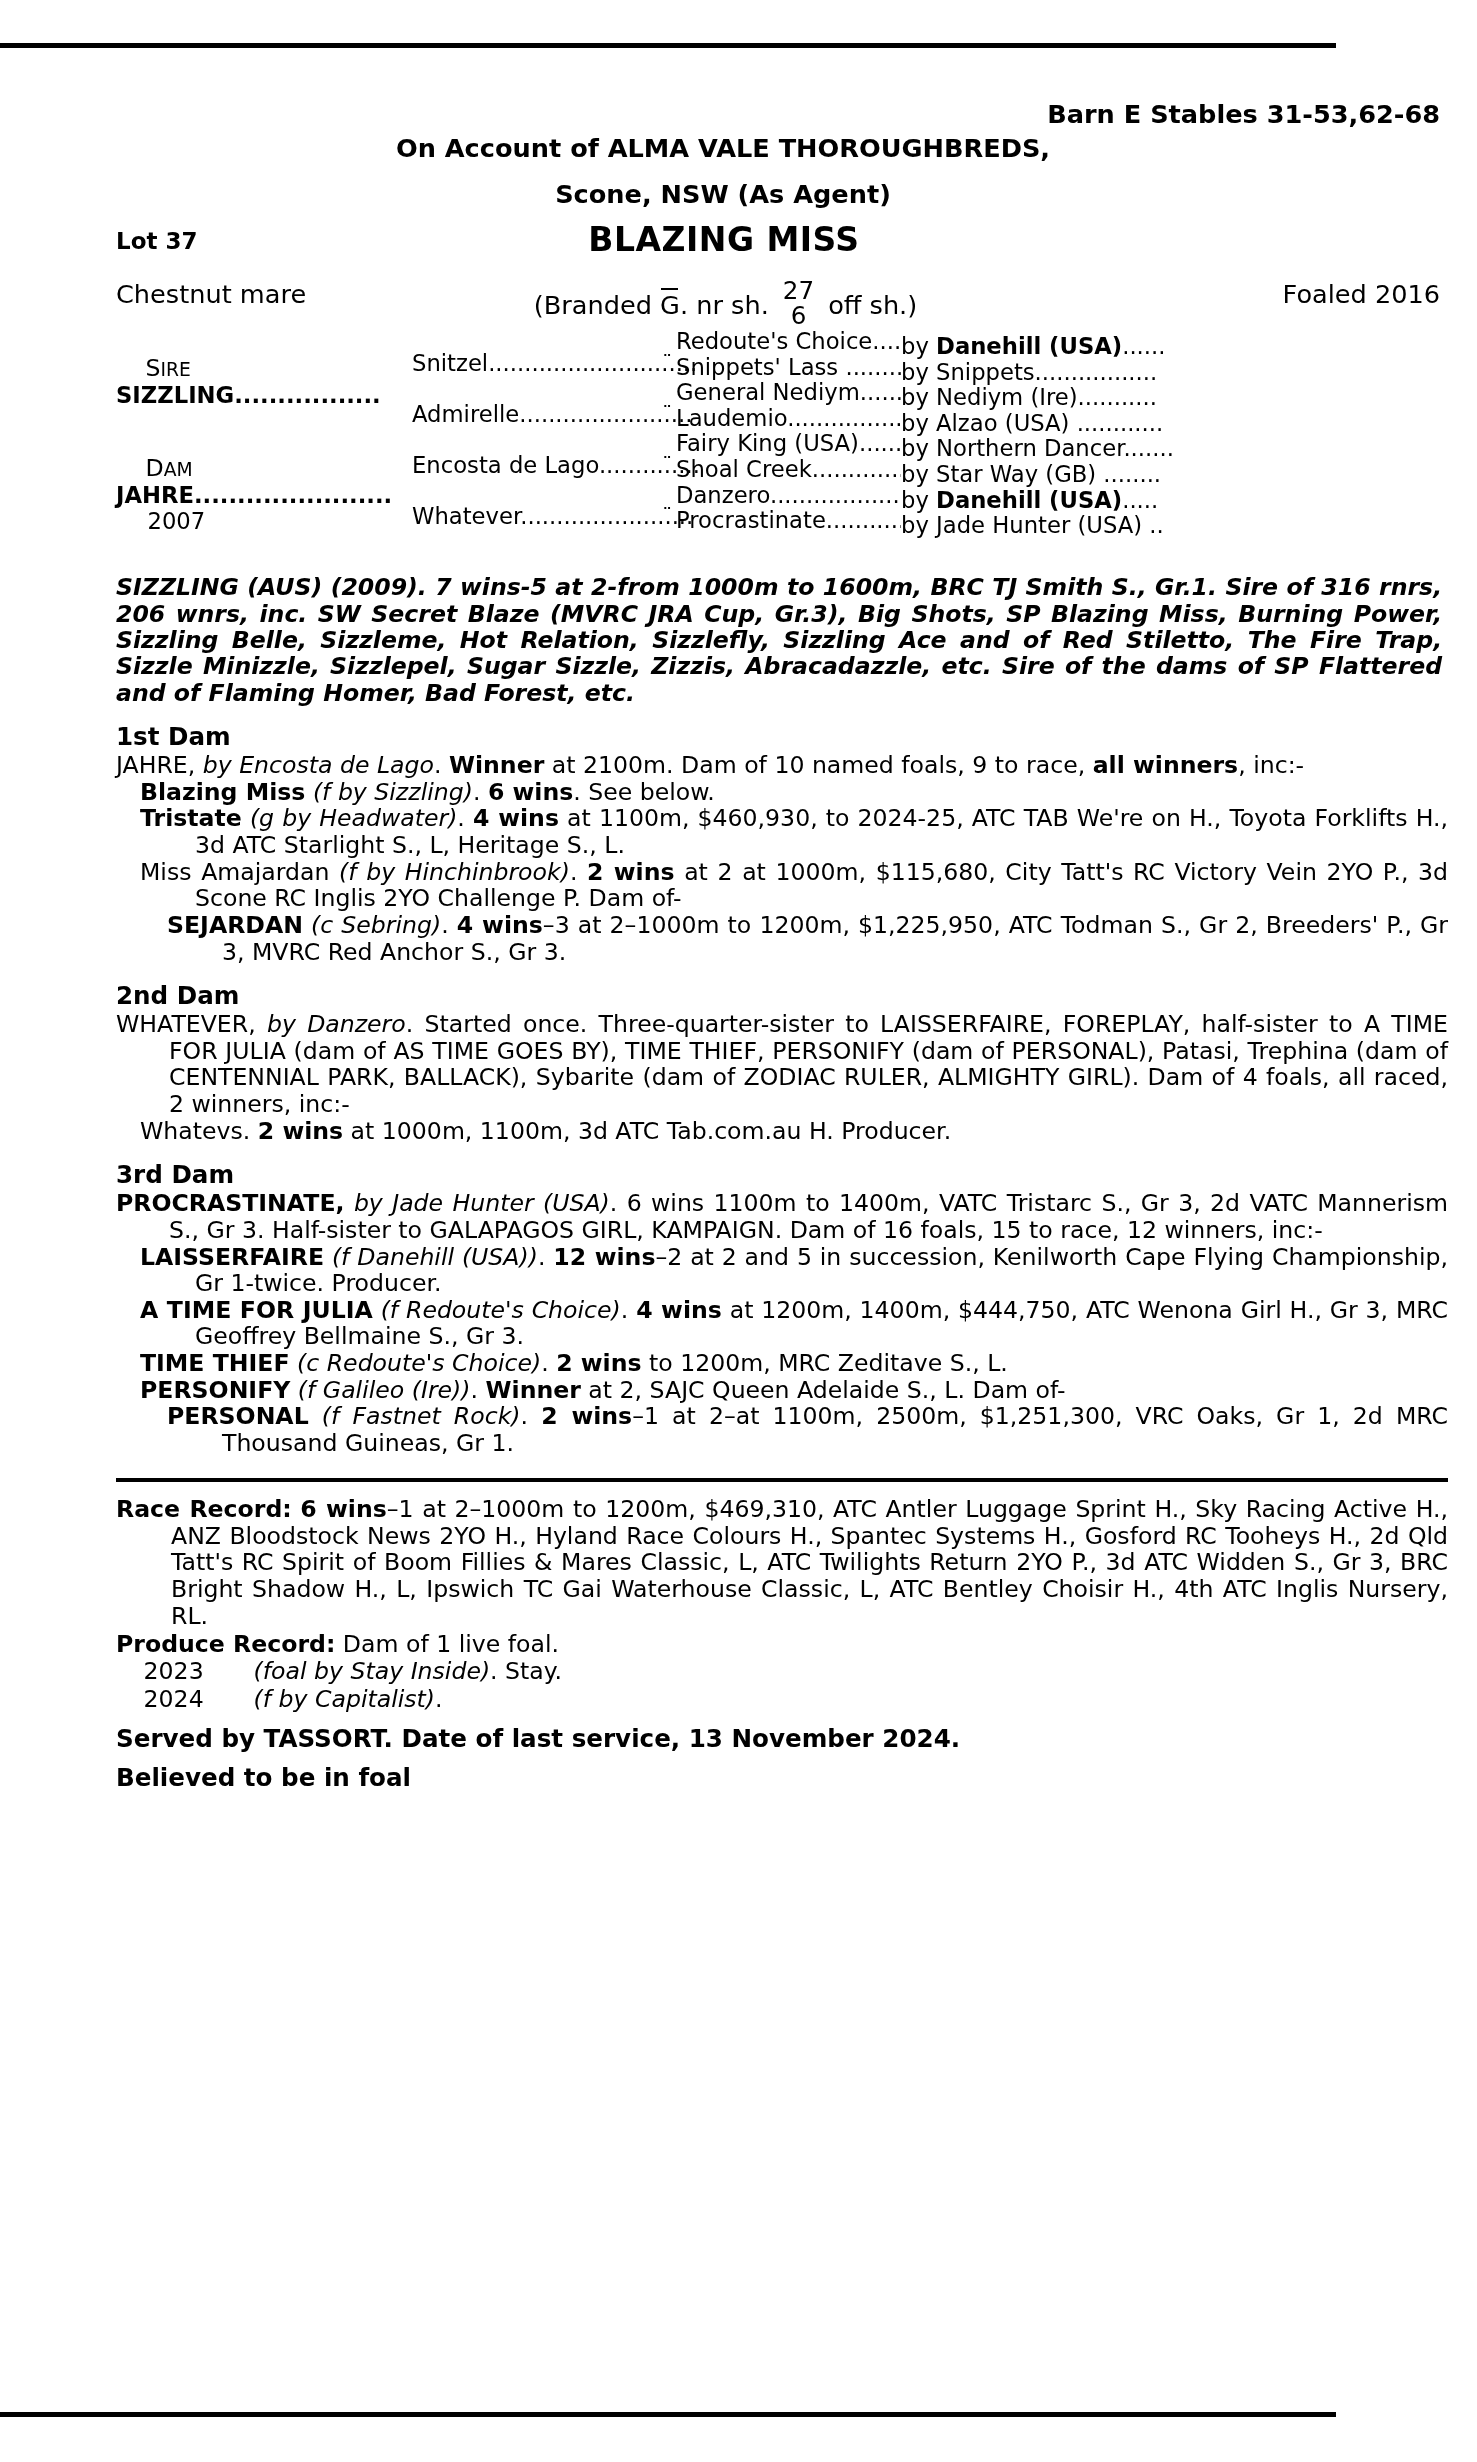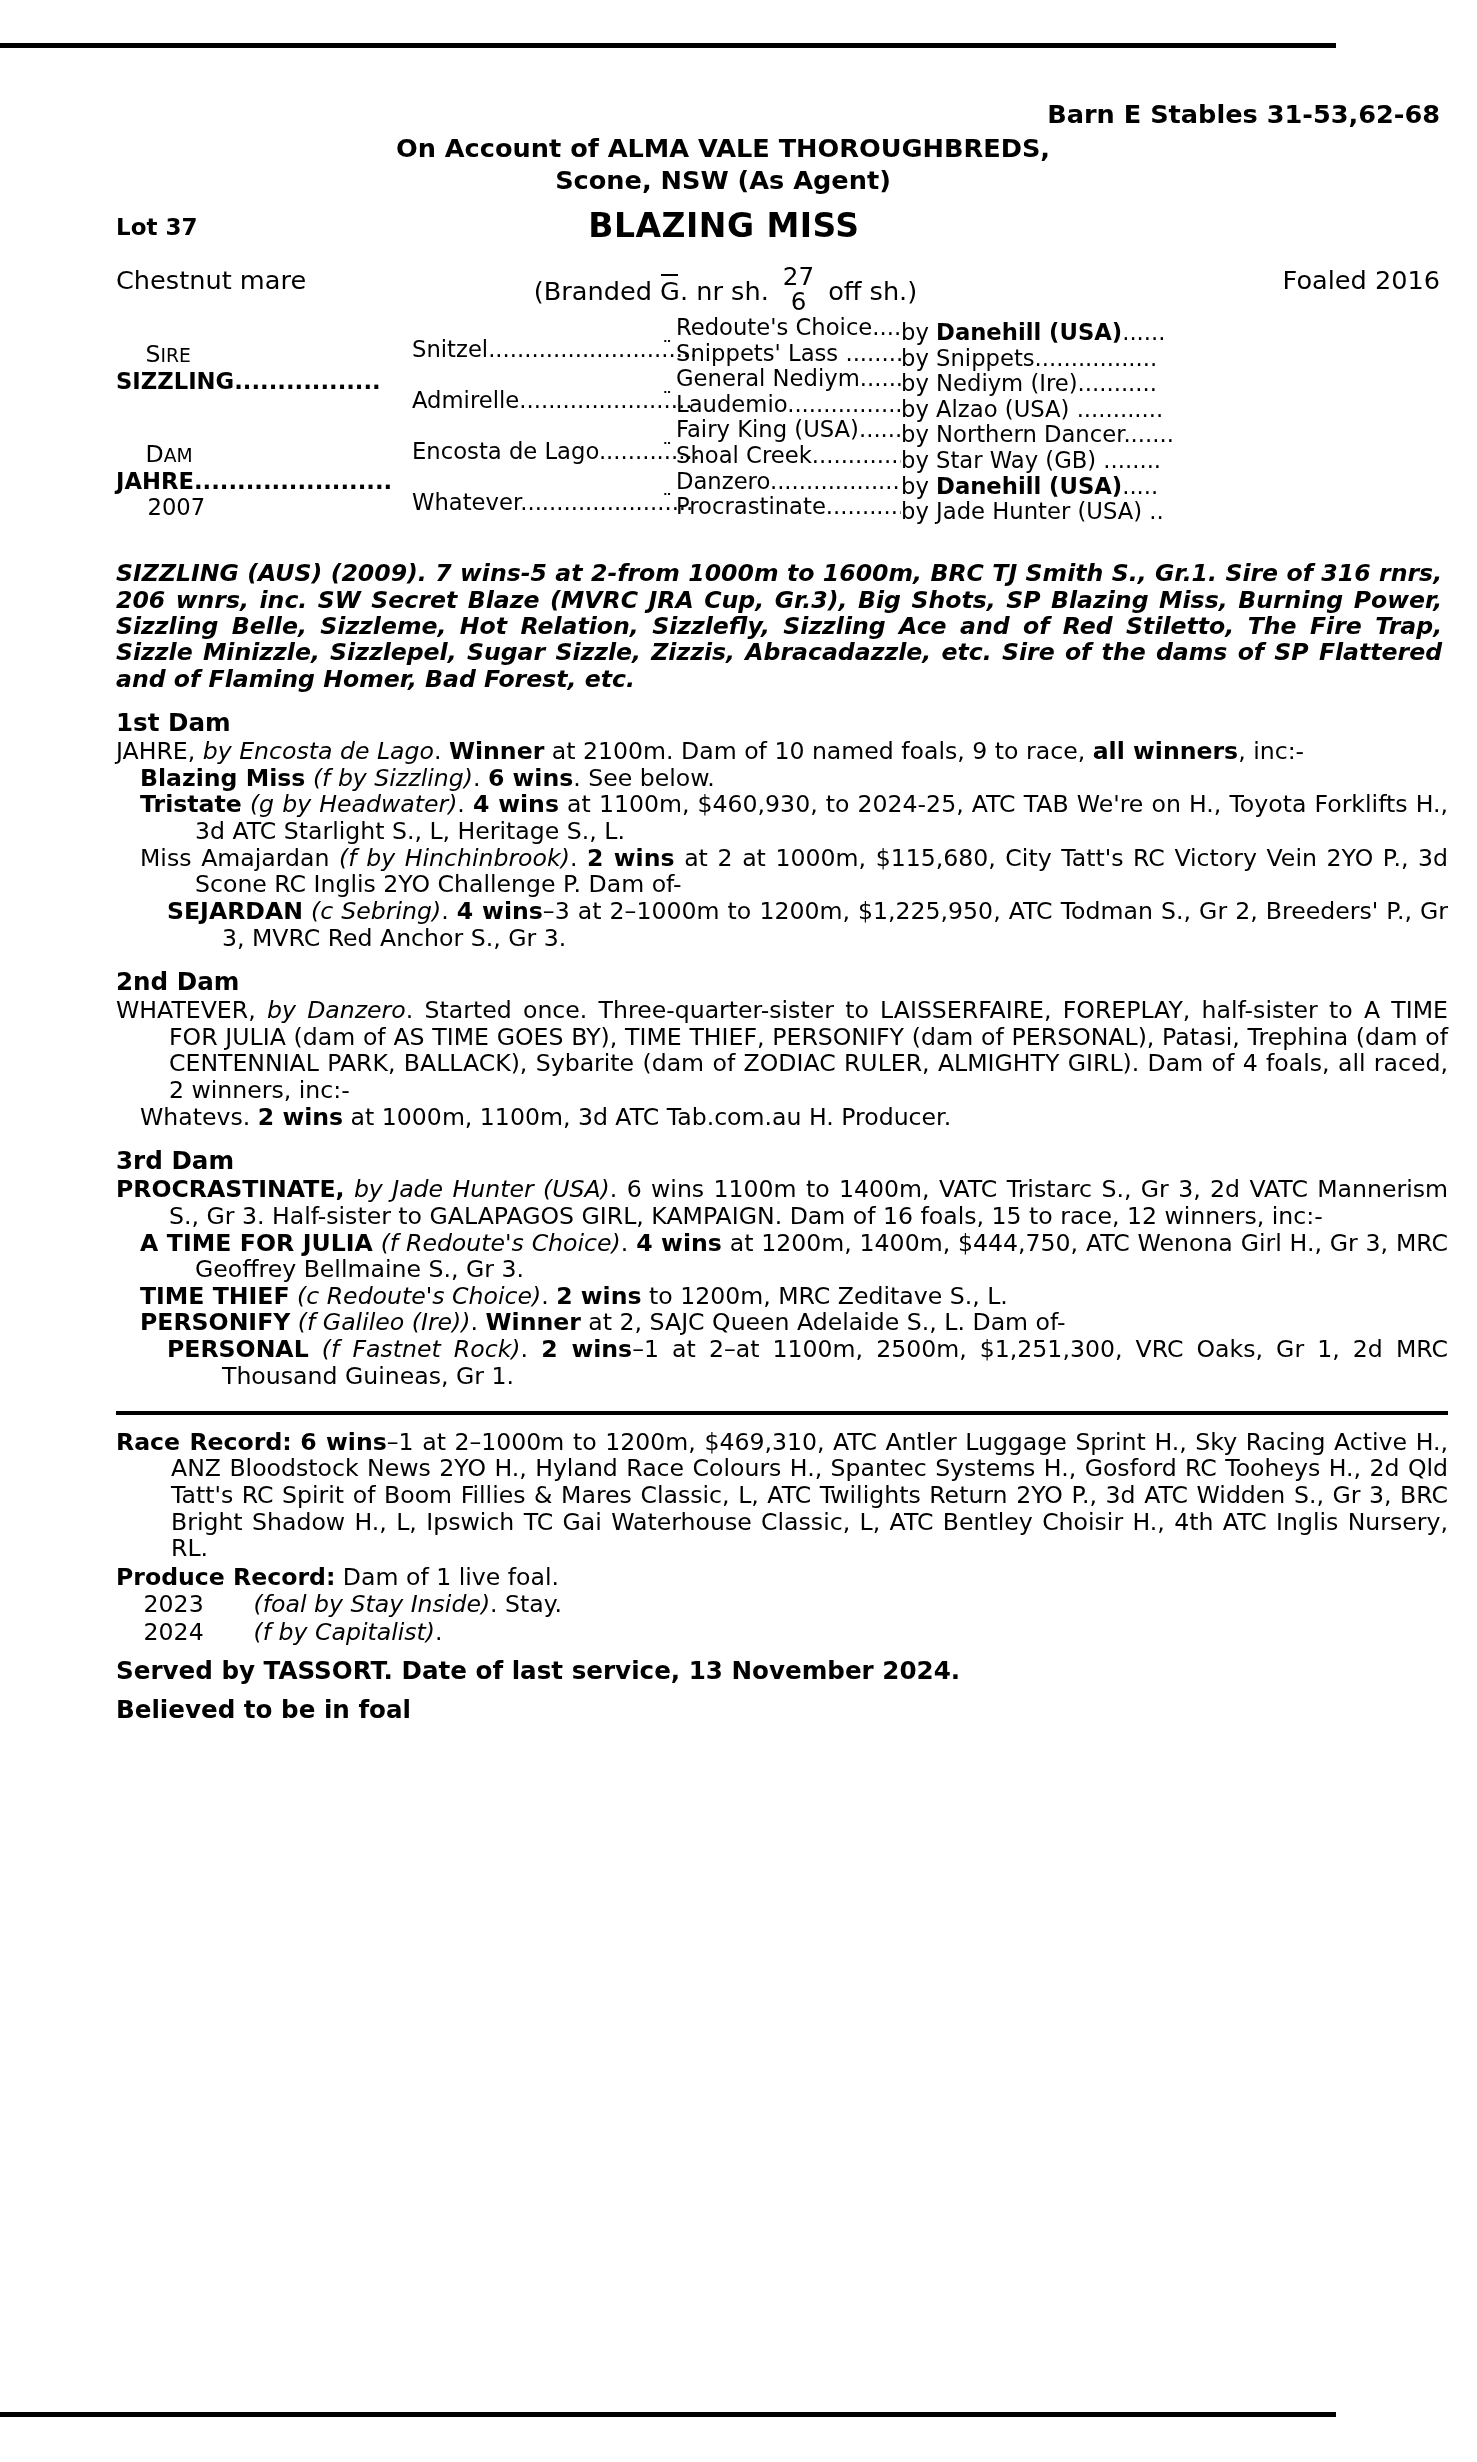--- a/index.html
+++ b/index.html
@@ -50,21 +50,21 @@
     letter-spacing: 0px;
     margin: 21.7px 7.9px 0 0;
   }
   .account {
     text-align: center;
     font-weight: bold;
     font-size: 25.6px;
     margin-top: 3.9px;
     padding-right: 118px;
   }
-  .account .ln2 { display:block; margin-top:2px;text-align:center; }
+  .account .ln2 { display:block; margin-top:16px;text-align:center; }
 
   .lotline {
     position: relative;
     height: 47px;
     margin-top: 11.8px;
   }
   .lot {
     position: absolute;
     left: 0; top: 7.9px;
     font-weight: bold;
@@ -341,20 +341,21 @@
 
     <div class="para lvl2"><span class="b">SEJARDAN</span> <span class="i">(c Sebring)</span>. <span class="b">4 wins</span><span>–3 at 2–1000m to 1200m, $1,225,950, ATC Todman S., Gr 2, Breeders' P., Gr 3, MVRC Red Anchor S., Gr 3.</span></div>
 
     <div class="sec-head">2nd Dam</div>
     <div class="para"><span>WHATEVER,</span> <span class="i">by Danzero</span><span>. Started once. Three-quarter-sister to LAISSERFAIRE, FOREPLAY, half-sister to A TIME FOR JULIA (dam of AS TIME GOES BY), TIME THIEF, PERSONIFY (dam of PERSONAL), Patasi, Trephina (dam of CENTENNIAL PARK, BALLACK), Sybarite (dam of ZODIAC RULER, ALMIGHTY GIRL). Dam of 4 foals, all raced, 2 winners, inc:-</span></div>
     <div class="para lvl1"><span>Whatevs.</span> <span class="b">2 wins</span><span> at 1000m, 1100m, 3d ATC Tab.com.au H. Producer.</span></div>
 
     <div class="sec-head">3rd Dam</div>
     <div class="para"><span class="b">PROCRASTINATE,</span> <span class="i">by Jade Hunter (USA)</span><span>. 6 wins 1100m to 1400m, VATC Tristarc S., Gr 3, 2d VATC Mannerism S., Gr 3. Half-sister to GALAPAGOS GIRL, KAMPAIGN. Dam of 16 foals, 15 to race, 12 winners, inc:-</span></div>
 
+    <div class="para lvl1"><span class="b">LAISSERFAIRE</span> <span class="i">(f Danehill (USA))</span>. <span class="b">12 wins</span><span>–2 at 2 and 5 in succession, Kenilworth Cape Flying Championship, Gr 1-twice. Producer.</span></div>
 
     <div class="para lvl1"><span class="b">A TIME FOR JULIA</span> <span class="i">(f Redoute's Choice)</span>. <span class="b">4 wins</span><span> at 1200m, 1400m, $444,750, ATC Wenona Girl H., Gr 3, MRC Geoffrey Bellmaine S., Gr 3.</span></div>
 
     <div class="para lvl1"><span class="b">TIME THIEF</span> <span class="i">(c Redoute's Choice)</span>. <span class="b">2 wins</span><span> to 1200m, MRC Zeditave S., L.</span></div>
 
     <div class="para lvl1"><span class="b">PERSONIFY</span> <span class="i">(f Galileo (Ire))</span>. <span class="b">Winner</span><span> at 2, SAJC Queen Adelaide S., L. Dam of-</span></div>
 
     <div class="para lvl2"><span class="b">PERSONAL</span> <span class="i">(f Fastnet Rock)</span>. <span class="b">2 wins</span><span>–1 at 2–at 1100m, 2500m, $1,251,300, VRC Oaks, Gr 1, 2d MRC Thousand Guineas, Gr 1.</span></div>
 
     <div class="divider"></div>

